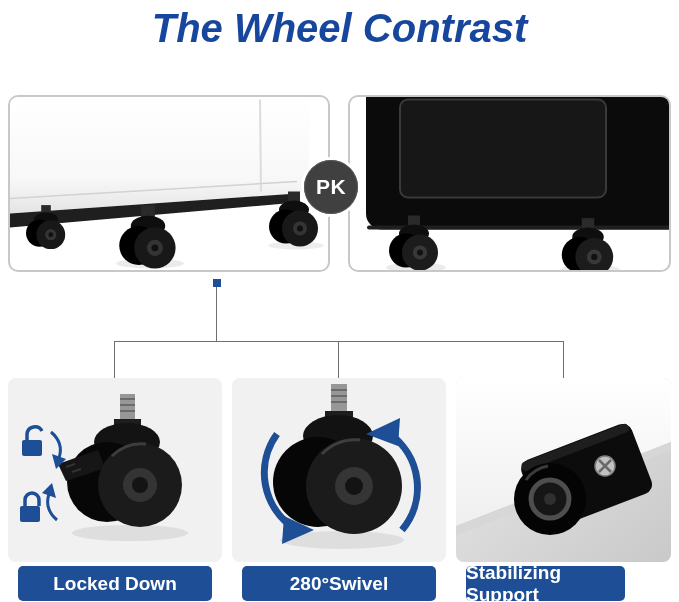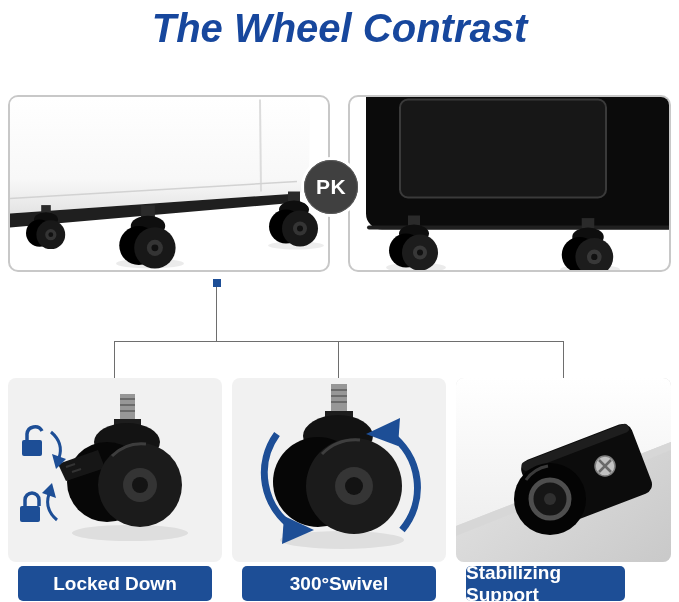--- a/index.html
+++ b/index.html
@@ -224,16 +224,16 @@
       <path d="M70,102 a34,34 0 0 1 22,-14" stroke="#3a3a3a" stroke-width="3" fill="none"></path>
       <g>
         <circle cx="149" cy="88" r="10" fill="#c2c2c2" stroke="#808080" stroke-width="1.5"></circle>
         <line x1="143" y1="82" x2="155" y2="94" stroke="#6a6a6a" stroke-width="2.5"></line>
         <line x1="155" y1="82" x2="143" y2="94" stroke="#6a6a6a" stroke-width="2.5"></line>
       </g>
     </svg>
   </div>
 
   <div class="feature-label" id="feature-label-1">Locked Down</div>
-  <div class="feature-label" id="feature-label-2">300°Swivel</div>
+  <div class="feature-label" id="feature-label-2">280°Swivel</div>
   <div class="feature-label" id="feature-label-3">Stabilizing Support</div>
 
 </div>
 
 </body></html>

